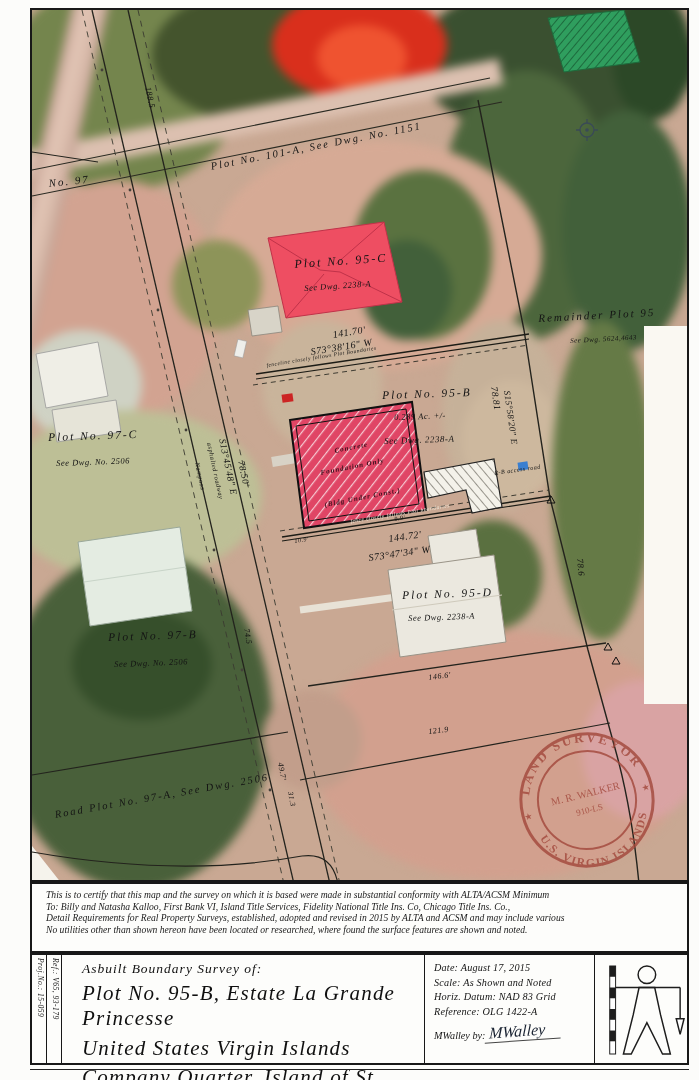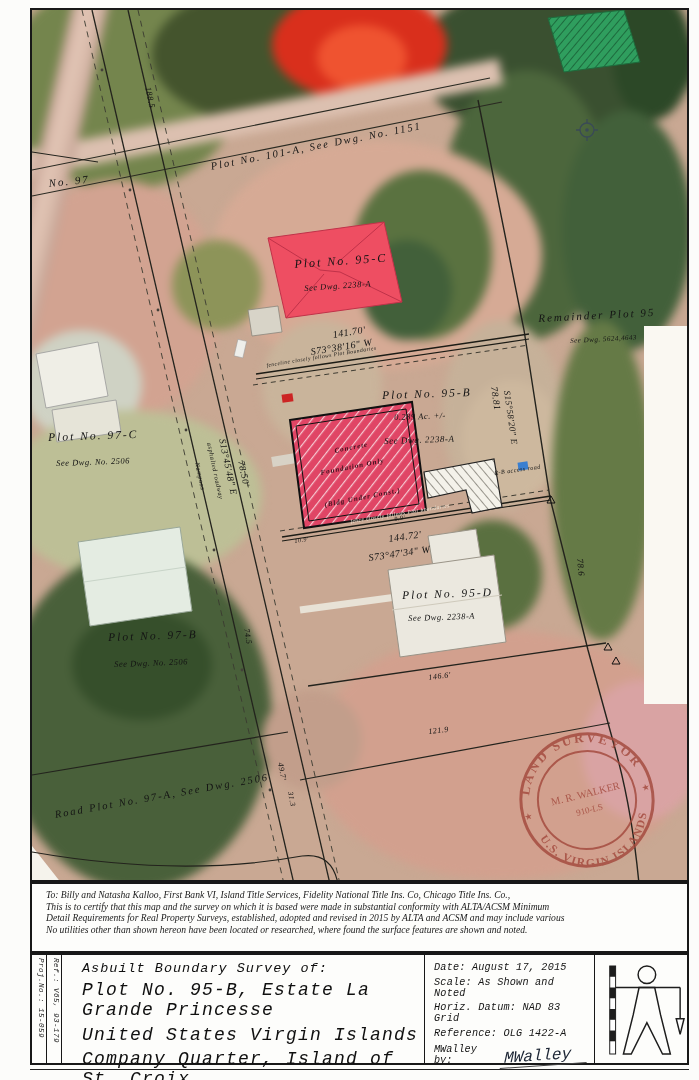--- a/index.html
+++ b/index.html
@@ -19,26 +19,26 @@
   .onred{color:#38101c;font-weight:bold;letter-spacing:1px;}
   .seal{position:absolute;}
   
   .cert{position:absolute;left:30px;top:882px;width:659px;height:71px;border:2px solid #181818;
         box-sizing:border-box;background:#fdfdfb;padding:5px 14px;font-style:italic;
         font-size:9.6px;line-height:1.2;color:#1a1a1a;}
   
   .trow{position:absolute;left:30px;top:953px;width:659px;height:112px;border:2px solid #181818;
         box-sizing:border-box;background:#fdfdfb;display:flex;}
   .bline{position:absolute;left:30px;top:1069px;width:659px;border-top:1.5px solid #222;}
-  .cell{border-right:1.5px solid #181818;box-sizing:border-box;font-family:Liberation Mono, monospace;}
+  .cell{border-right:1.5px solid #181818;box-sizing:border-box;}
   .cell-vert{width:15px;writing-mode:vertical-rl;font-size:7.5px;font-style:italic;
              padding:3px 1px;color:#222;letter-spacing:.5px;}
   .cell-title{flex:1;padding:6px 0 0 20px;font-style:italic;color:#101010;}
   .cell-title .t1{font-size:13.5px;letter-spacing:1px;margin-bottom:4px;}
-  .cell-title .t2{font-size:18px;letter-spacing:1.2px;margin-bottom:4.5px;}
+  .cell-title .t2{font-size:21px;letter-spacing:1.2px;margin-bottom:4.5px;}
   .cell-data{width:170px;padding:7px 7px 0 9px;font-size:10.2px;font-style:italic;color:#141414;}
   .cell-data .fld{margin-bottom:3.5px;letter-spacing:.2px;}
   .approved{display:flex;align-items:flex-end;margin-top:5px;}
   .sig{font-size:16px;font-style:italic;border-bottom:1px solid #444;padding:0 16px 0 4px;
        transform:rotate(-4deg) skewX(-6deg);display:inline-block;color:#1b2433;}
   .cell-logo{width:92px;border-right:none;position:relative;padding:3px;}
 </style>
 </head>
 <body>
 
@@ -227,22 +227,22 @@
         <text x="85" y="75" text-anchor="middle" fill="#a3493d" font-size="10.5" font-family="Liberation Serif,serif">M. R. WALKER</text>
         <text x="85" y="91" text-anchor="middle" fill="#a3493d" font-size="9" font-family="Liberation Serif,serif">910-LS</text>
         <text x="20" y="83" fill="#a3493d" font-size="9">★</text>
         <text x="141" y="83" fill="#a3493d" font-size="9">★</text>
       </g>
     </svg>
   </div>
 
   <div class="cert">
     <div id="cert-lines">
+        <div>This is to certify that this map and the survey on which it is based were made in substantial conformity with ALTA/ACSM Minimum</div>
         <div>To:  Billy and Natasha Kalloo, First Bank VI, Island Title Services, Fidelity National Title Ins. Co, Chicago Title Ins. Co.,</div>
-        <div>This is to certify that this map and the survey on which it is based were made in substantial conformity with ALTA/ACSM Minimum</div>
         <div>Detail Requirements for Real Property Surveys, established, adopted and revised in 2015 by ALTA and ACSM and may include various</div>
         <div>No utilities other than shown hereon have been located or researched, where found the surface features are shown and noted.</div>
       </div>
   </div>
 
   <div class="trow">
     <div class="cell cell-vert">Proj.No.: 15-059</div>
     <div class="cell cell-vert">Ref.: V65, 93-179</div>
     <div class="cell cell-title">
       <div class="t1">Asbuilt Boundary Survey of:</div>

